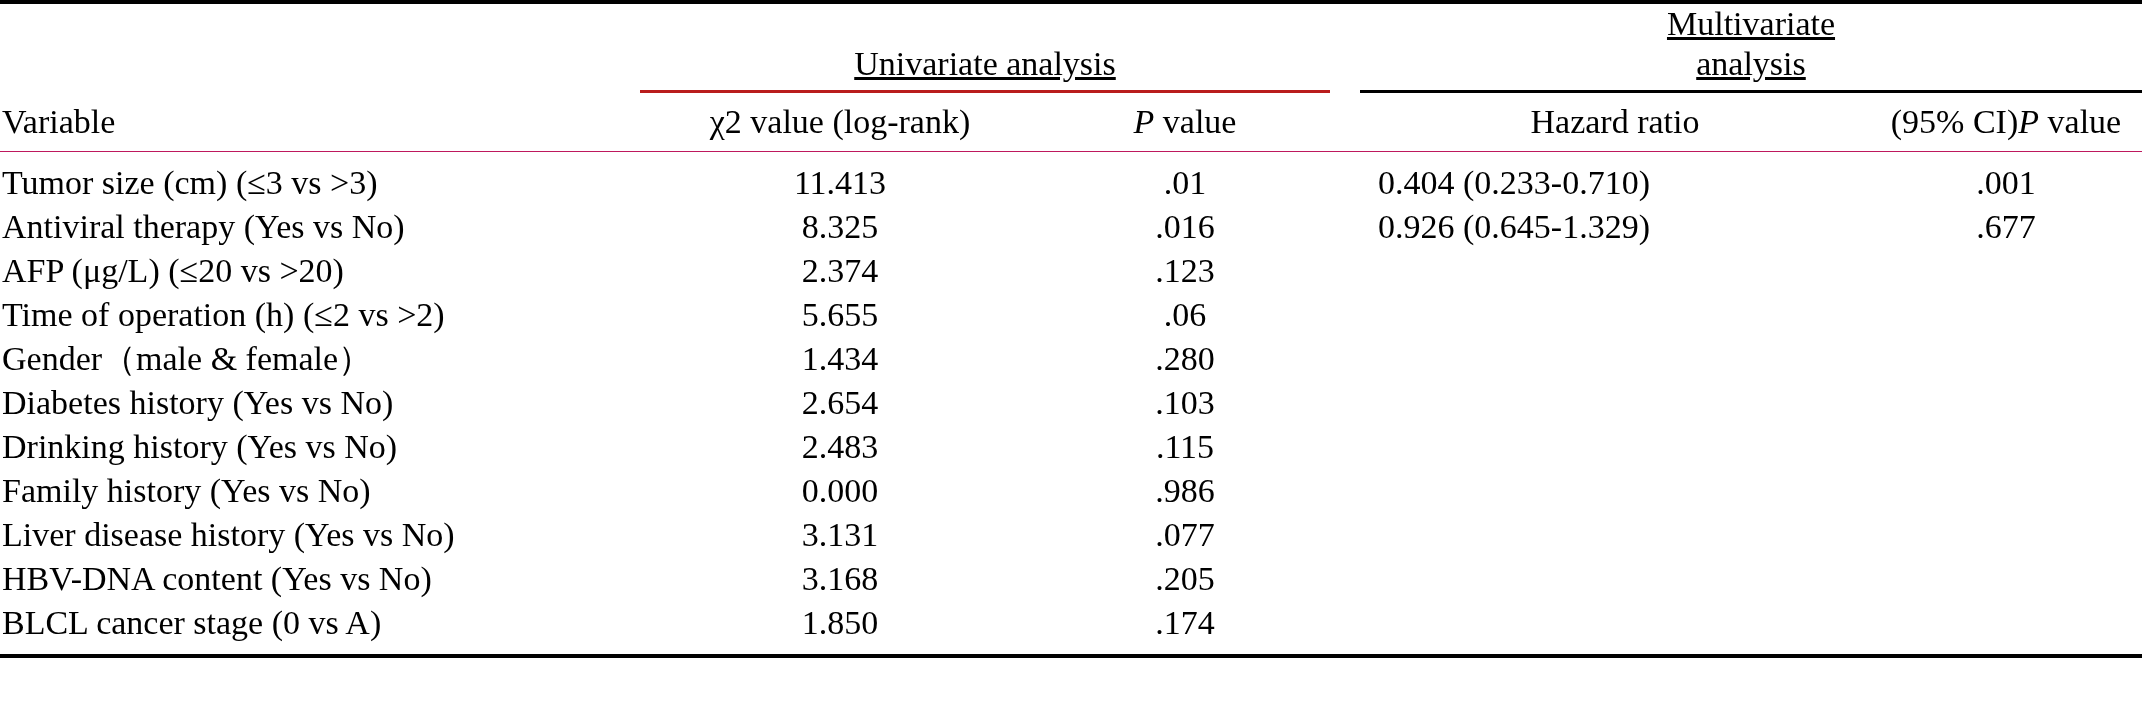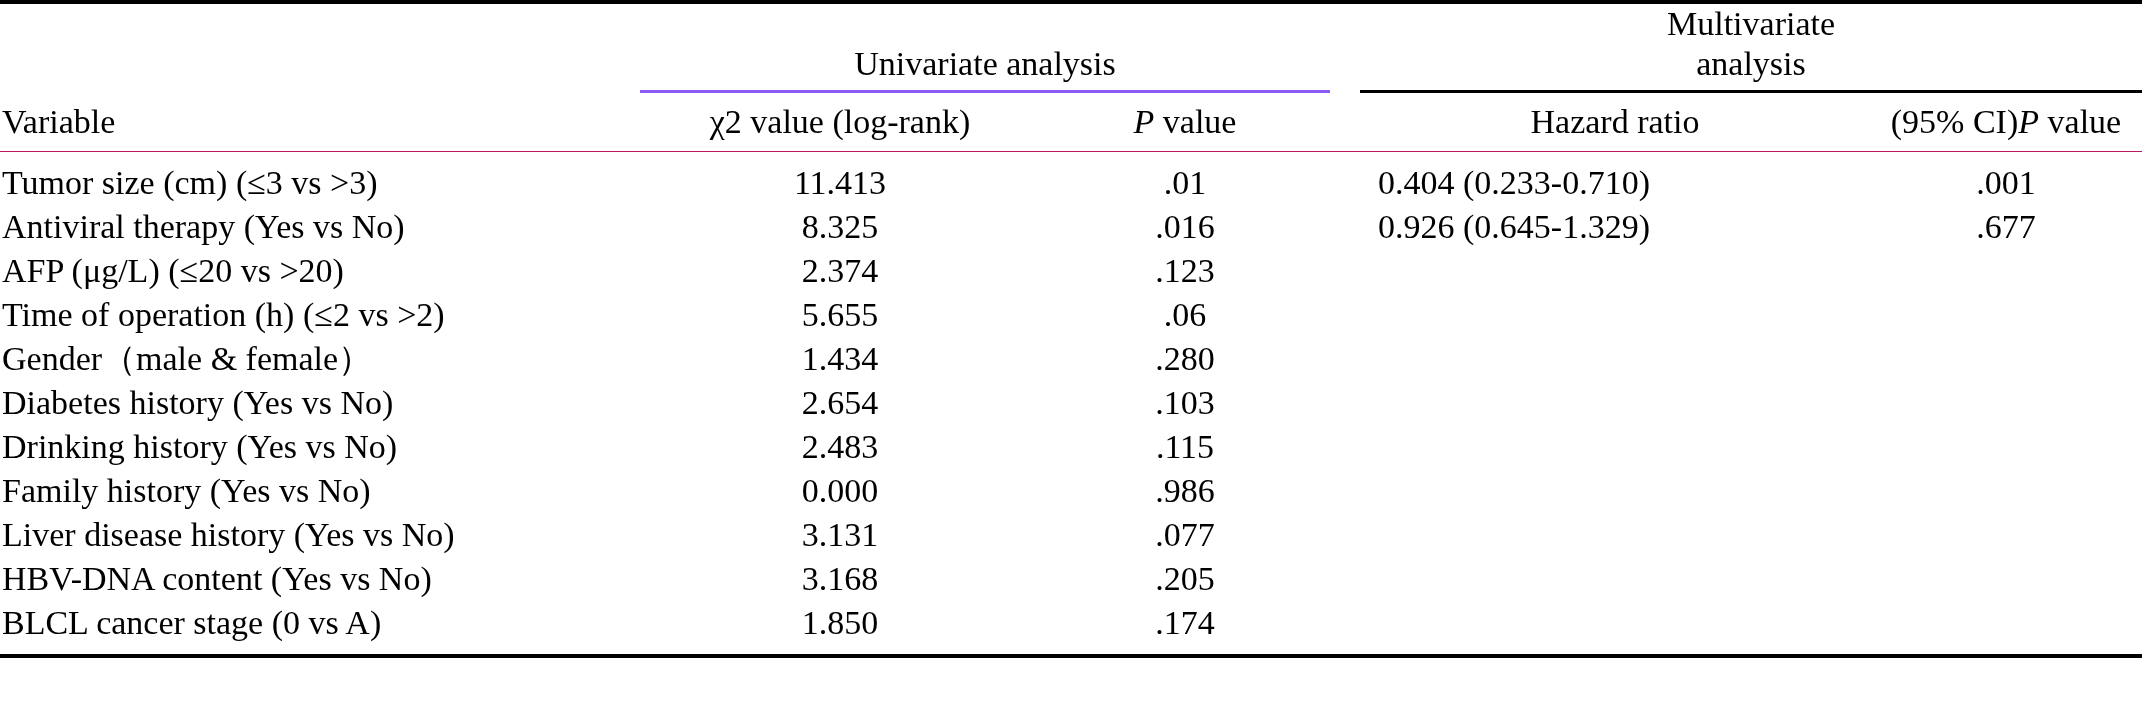--- a/index.html
+++ b/index.html
@@ -21,20 +21,21 @@
     box-sizing: border-box;
   }
   table.tbl {
     border-collapse: collapse;
     width: 2142px;
     table-layout: fixed;
     font-size: 34px;
   }
   .rule-top td {
     border-top: 4px solid #000;
+    text-decoration: underline;
   }
   .rule-bottom td {
     border-bottom: 4px solid #000;
   }
   .rule-head td {
     border-bottom: 1px solid #be185d;
   }
   td {
     padding: 0;
     vertical-align: bottom;
@@ -47,21 +48,21 @@
   col.c-hr    { width: 510px; }
   col.c-ci    { width: 272px; }
 
   .grouphead {
     text-align: center;
     font-size: 34px;
     line-height: 1.18;
     padding-bottom: 6px;
   }
   .grouphead-uni {
-    border-bottom: 3px solid #8b5cf6;
+    border-bottom: 3px solid #b91c1c;
   }
   .grouphead-multi {
     border-bottom: 3px solid #000;
   }
 
   .colhead {
     text-align: center;
     padding-top: 10px;
     padding-bottom: 10px;
     font-size: 34px;

